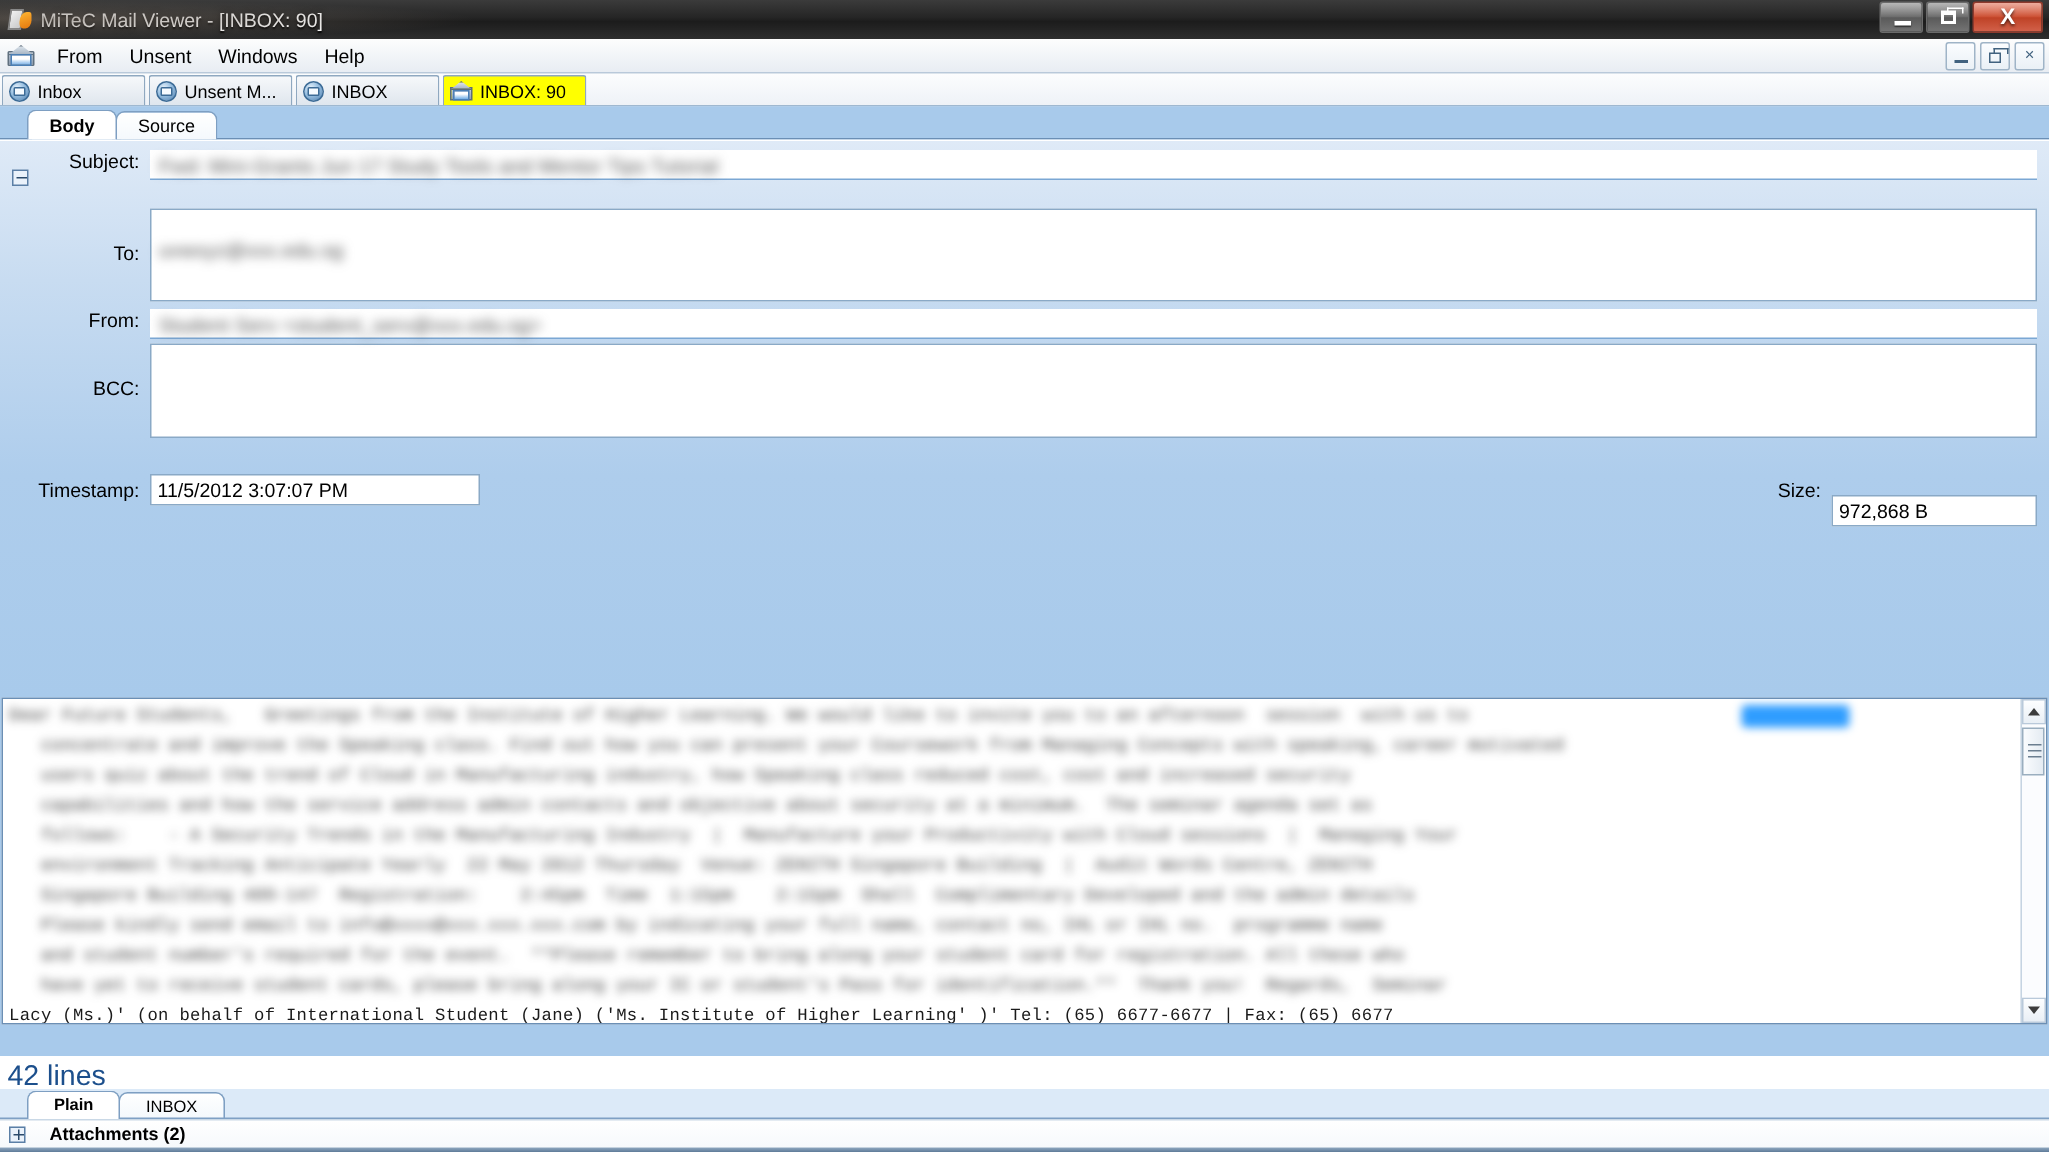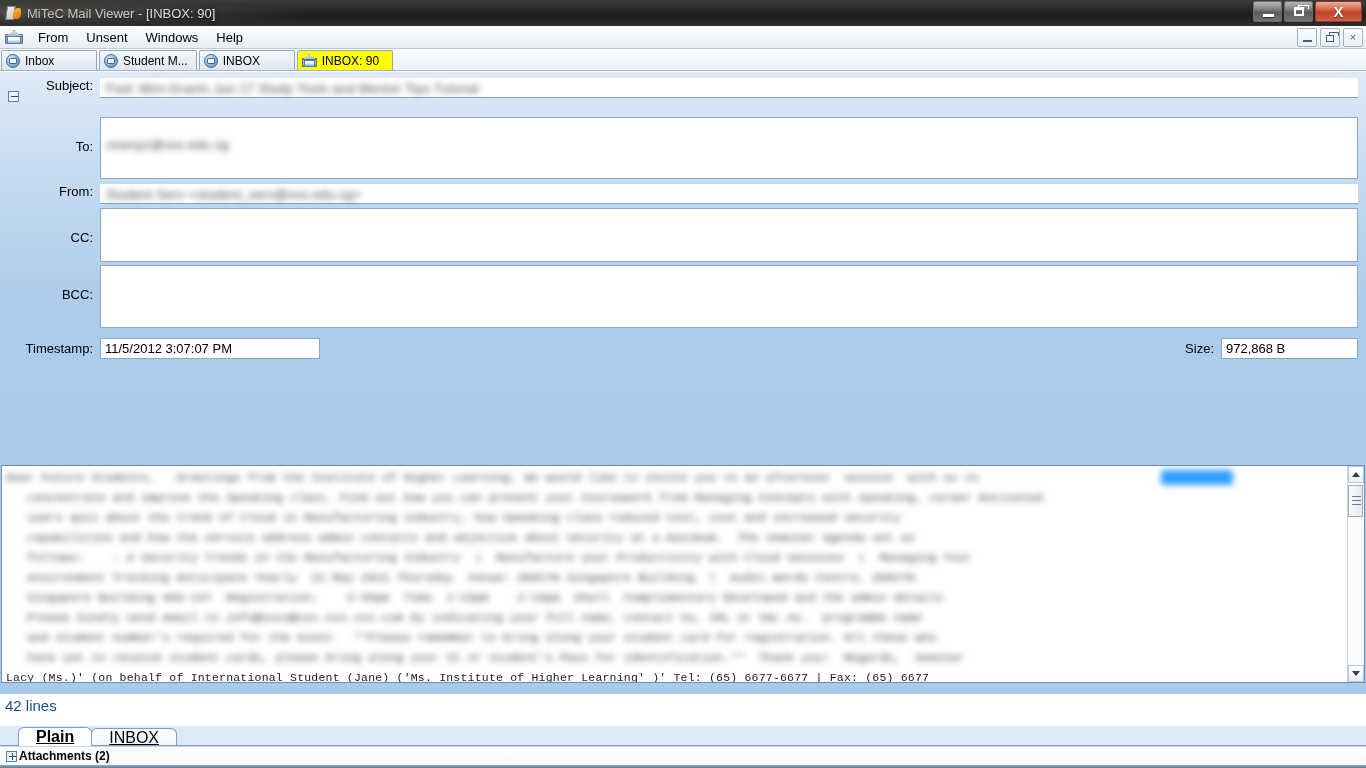--- a/index.html
+++ b/index.html
@@ -317,21 +317,21 @@
     letter-spacing: .3px;
   }
 
   .ts-row {
     display: flex; align-items: center;
     margin-top: 10px;
   }
   .ts-input { width: 220px; }
   .size-wrap { display: flex; align-items: center; margin-left: auto; padding-right: 8px; }
   .size-label { font-size: 13px; color: #000; padding-right: 7px; }
-  .size-input { width: 137px; }
+  .size-input { width: 137px; margin-top: 28px; }
 
   
   .body-wrap {
     position: absolute;
     left: 1px; right: 1px;
     top: 394px;
     height: 218px;
     background: #ffffff;
     border: 1px solid #6b8fb5;
     display: flex;
@@ -412,60 +412,59 @@
     display:block; height:1px; background:#6b7e90; margin-bottom:3px;
   }
 
   
   .footer {
     position: absolute;
     left: 0; right: 0; bottom: 0;
     background: #ffffff;
   }
   .lines-count {
-    font-size: 15px;
+    font-size: 19px;
     color: #1c4f8c;
     padding: 3px 0 3px 5px;
-    height: 32px;
+    height: 22px;
   }
   .fmt-tabs {
     height: 20px;
     background: #dceaf8;
     display: flex;
     align-items: flex-end;
     padding-left: 18px;
     position: relative;
   }
   .fmt-tabs:after {
     content: ""; position: absolute; left: 0; right: 0; bottom: 0; height: 1px;
     background: #7fa0c4;
   }
   .ftab {
     height: 18px;
     padding: 0 17px;
-    font-size: 16px;
+    font-size: 11px;
     color: #000;
     background: linear-gradient(180deg,#ffffff,#f3f8fc);
     border: 1px solid #7e9fc2;
     border-bottom: none;
     border-radius: 6px 6px 0 0;
     display: flex; align-items: center;
     cursor: pointer;
     margin-right: -1px;
     position: relative;
-    text-decoration: underline;
   }
   .ftab.active { font-weight: bold; background: #ffffff; height: 19px; z-index: 3; }
   .attach-bar {
     height: 19px;
     background: linear-gradient(180deg,#ffffff,#f6f9fc);
     border-top: 1px solid #c9d8e6;
     display: flex; align-items: center;
     padding-left: 6px;
-    gap: 2px;
+    gap: 16px;
   }
   .expand-box {
     width: 11px; height: 11px;
     border: 1px solid #5b7fa6;
     background: #eaf2fb;
     position: relative;
     cursor: pointer;
     flex: 0 0 auto;
   }
   .expand-box:before {
@@ -535,41 +534,45 @@
         <span class="o"></span>
         <span class="i"></span>
       </span>
     <span class="wintab-label">Inbox</span>
   </div>
   <div class="wintab">
     <span class="ic-mailbox">
         <span class="o"></span>
         <span class="i"></span>
       </span>
-    <span class="wintab-label">Student M...</span>
+    <span class="wintab-label">Unsent M...</span>
   </div>
   <div class="wintab">
     <span class="ic-mailbox">
         <span class="o"></span>
         <span class="i"></span>
       </span>
     <span class="wintab-label">INBOX</span>
   </div>
   <div class="wintab active">
     <span class="ic-openmail">
         <span class="bk"></span>
         <span class="lid"></span>
         <span class="wh"></span>
       </span>
     <span class="wintab-label">INBOX: 90</span>
   </div>
 </div>
 
 <div class="main-area">
 
+  <div class="viewtabs">
+    <div class="vtab active">Body</div>
+    <div class="vtab">Source</div>
+  </div>
 
   <div class="hdr-panel">
     <div class="collapse-box"></div>
 
     <div class="fld-row" style="margin-top:6px;">
       <div class="fld-label">Subject:</div>
       <div style="flex:1 1 auto; padding-right:8px; position:relative;">
         <input class="inp" type="text" value="" style="">
         <div class="redact" style="left:6px; top:3px; width:580px;">Fwd:  Mini-Grants  Jun 17 Study Tools and Mentor Tips Tutorial</div>
       </div>
@@ -584,26 +587,20 @@
     </div>
 
     <div class="fld-row" style="margin-top:5px;">
       <div class="fld-label">From:</div>
       <div style="flex:1 1 auto; padding-right:8px; position:relative;">
         <input class="inp" type="text" value="" style="">
         <div class="redact" style="left:6px; top:3px; width:590px;">Student Serv &lt;student_serv@xxx.edu.sg&gt;</div>
       </div>
     </div>
 
-    <div class="fld-row" style="margin-top:4px;">
-      <div class="fld-label" style="padding-top:22px;">CC:</div>
-      <div style="flex:1 1 auto; padding-right:8px;">
-        <textarea class="inp-box" rows="2" style="height: 54px;"></textarea>
-      </div>
-    </div>
 
     <div class="fld-row" style="margin-top:3px;">
       <div class="fld-label" style="padding-top:22px;">BCC:</div>
       <div style="flex:1 1 auto; padding-right:8px;">
         <textarea class="inp-box" rows="2" style="height: 63px;"></textarea>
       </div>
     </div>
 
     <div class="ts-row">
       <div class="fld-label">Timestamp:</div>

